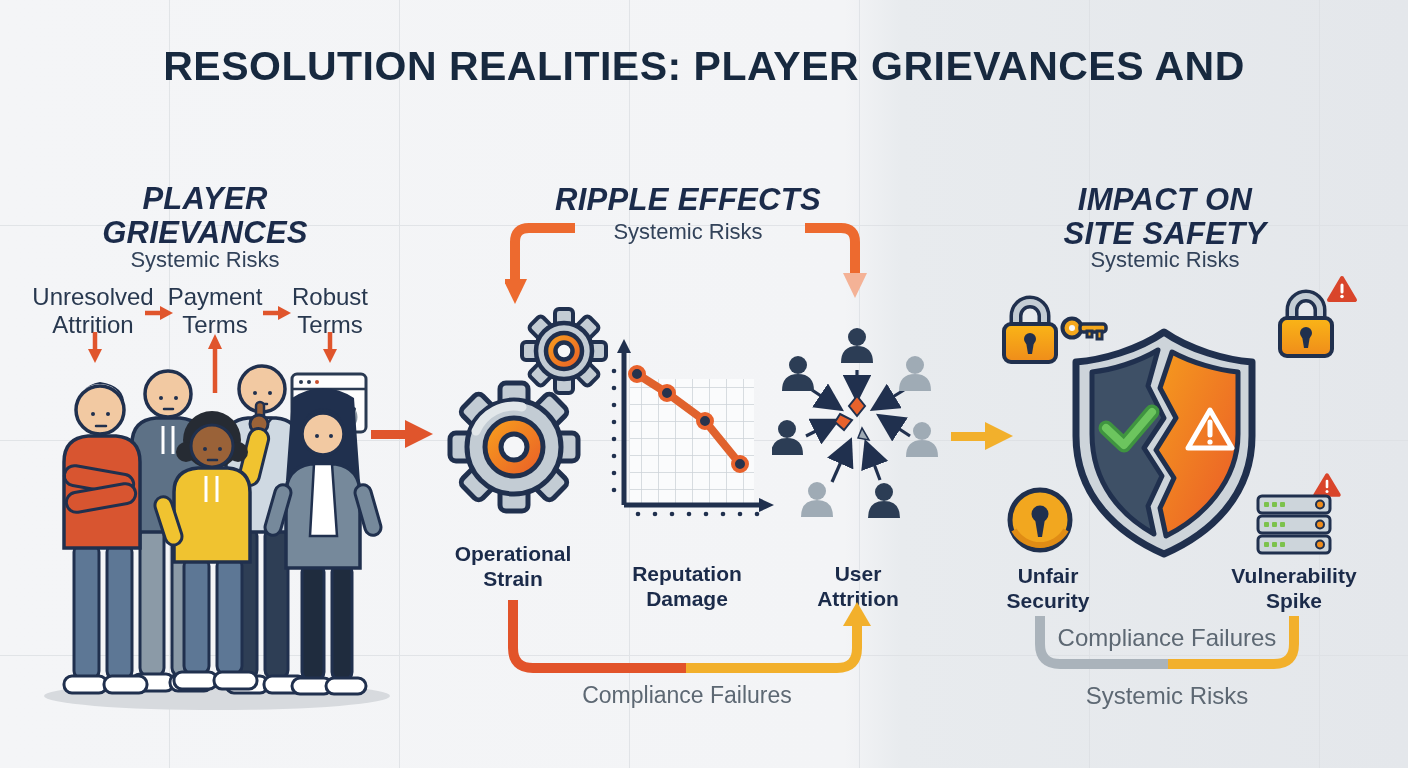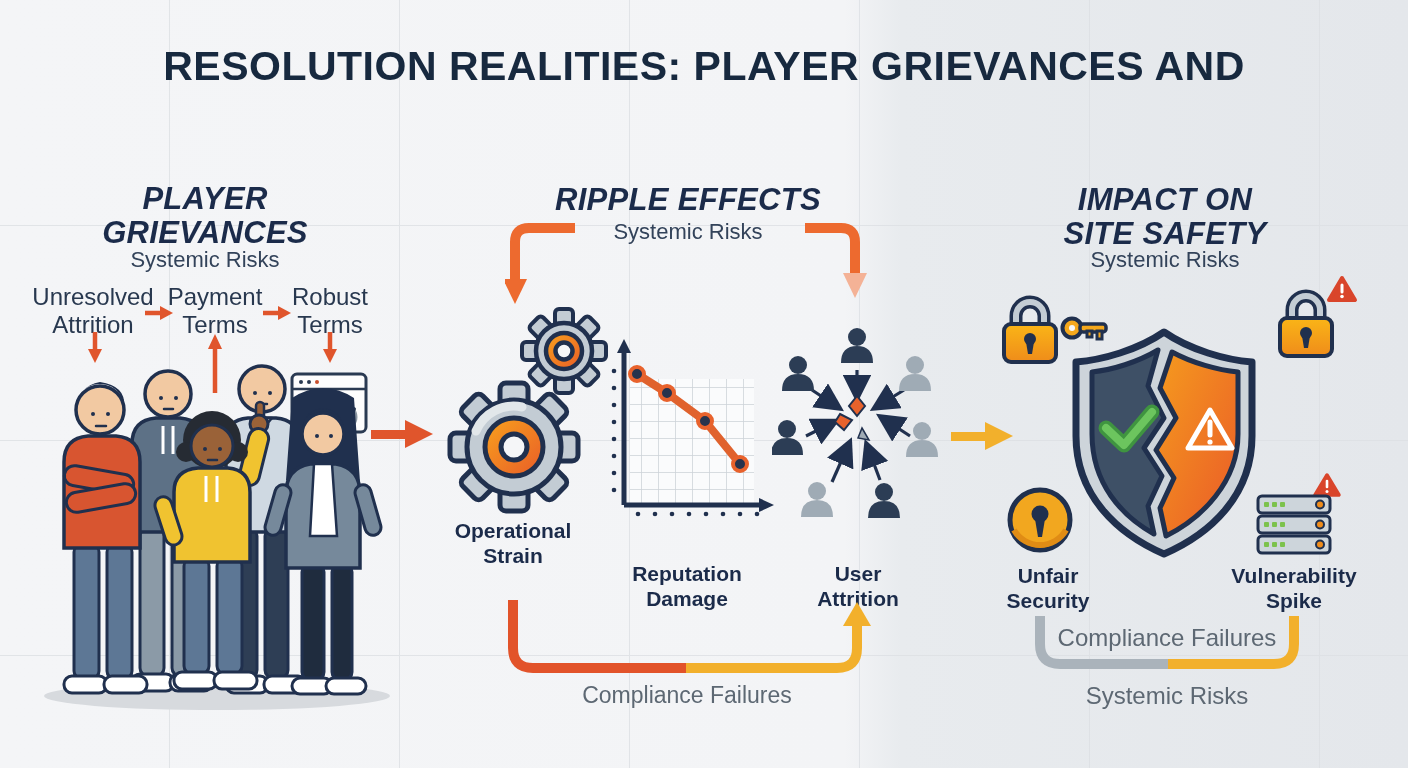--- a/index.html
+++ b/index.html
@@ -292,21 +292,21 @@
     <polygon points="90,110 97,122 86,120" fill="#9fabb5" stroke="#20304e" stroke-width="1.5"></polygon>
     <use href="#pers" x="85" y="30" fill="#2c3d55"></use>
     <use href="#pers" x="26" y="58" fill="#2c3d55"></use>
     <use href="#pers" x="143" y="58" fill="#9fabb5"></use>
     <use href="#pers" x="15" y="122" fill="#2c3d55"></use>
     <use href="#pers" x="150" y="124" fill="#9fabb5"></use>
     <use href="#pers" x="45" y="184" fill="#9fabb5"></use>
     <use href="#pers" x="112" y="185" fill="#2c3d55"></use>
   </svg>
 
-  <div class="bold-label" style="left:438px;top:518px;width:150px;">
+  <div class="bold-label" style="left:438px;top:541px;width:150px;">
     <div>Operational</div>
     <div>Strain</div>
   </div>
   <div class="bold-label" style="left:608px;top:561px;width:158px;">
     <div>Reputation</div>
     <div>Damage</div>
   </div>
   <div class="bold-label" style="left:788px;top:561px;width:140px;">
     <div>User</div>
     <div>Attrition</div>

